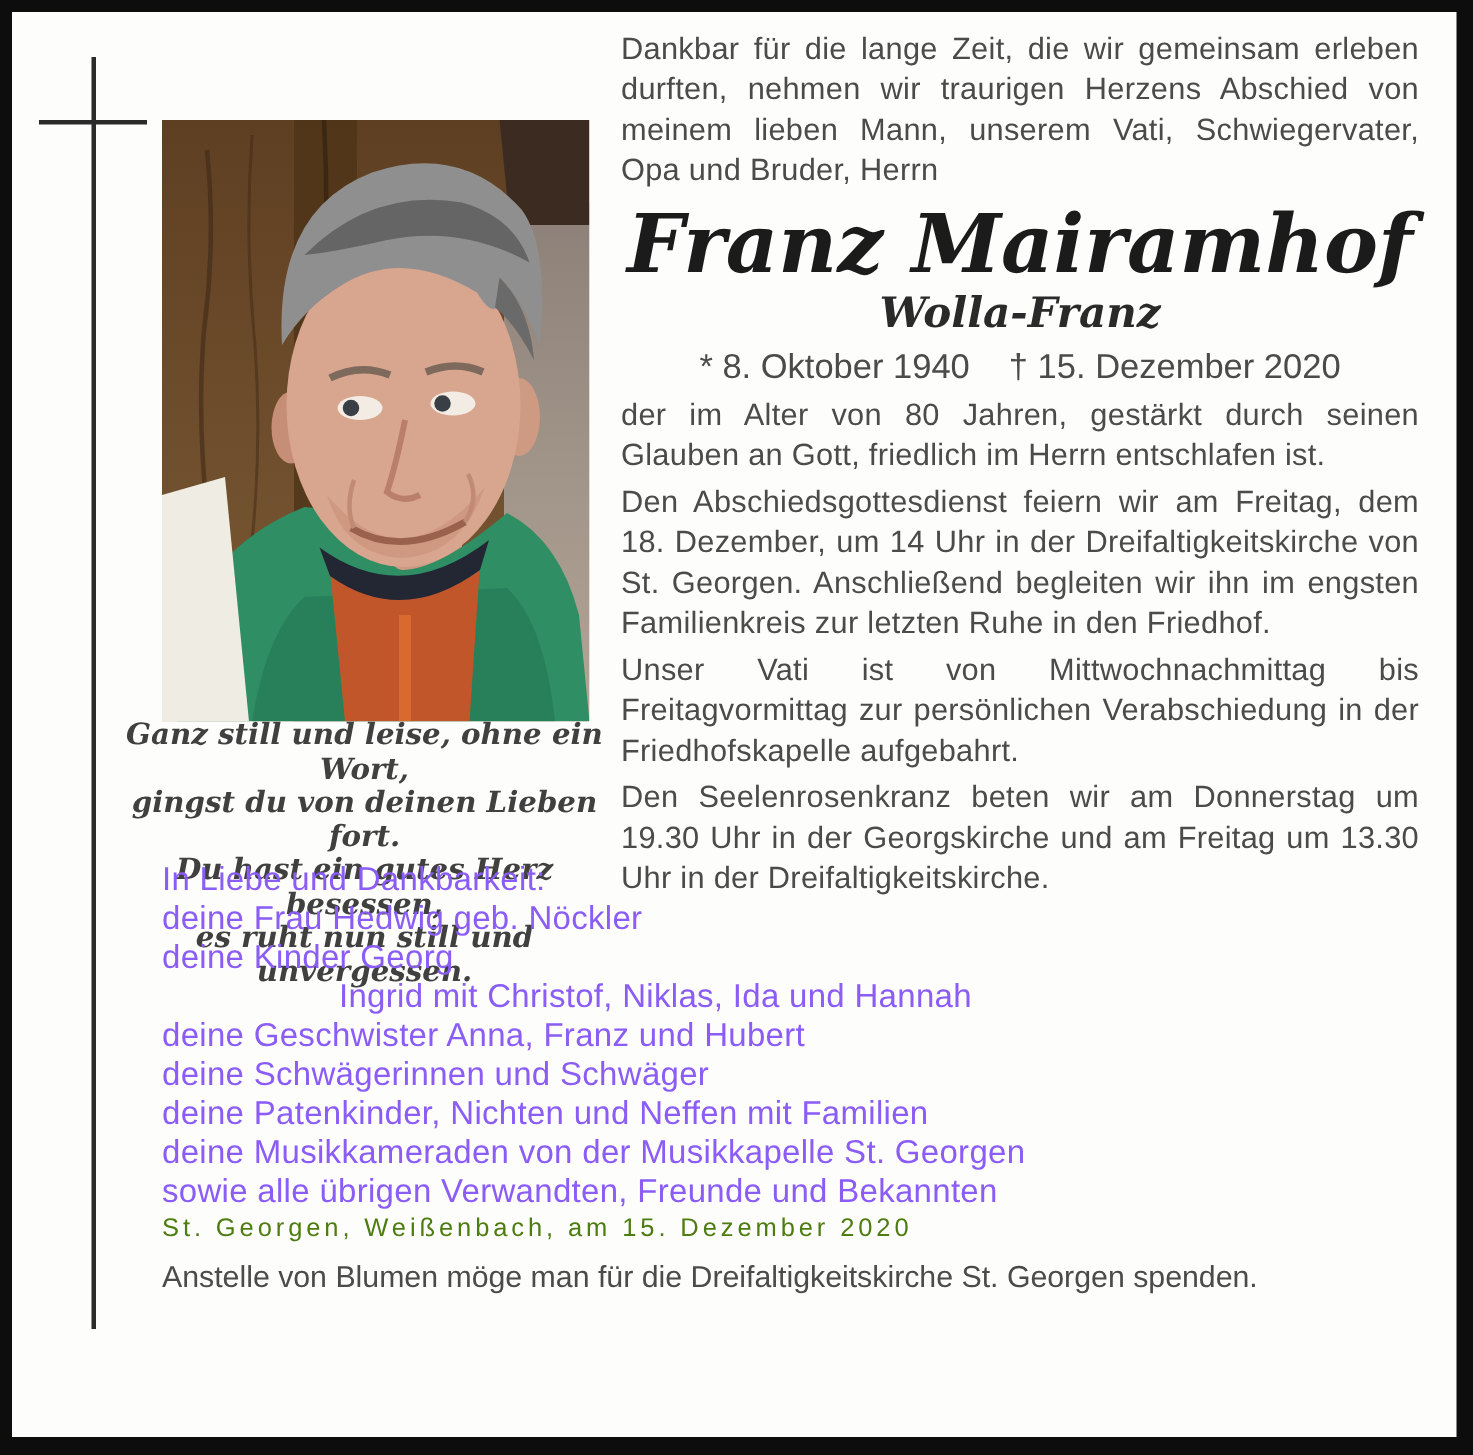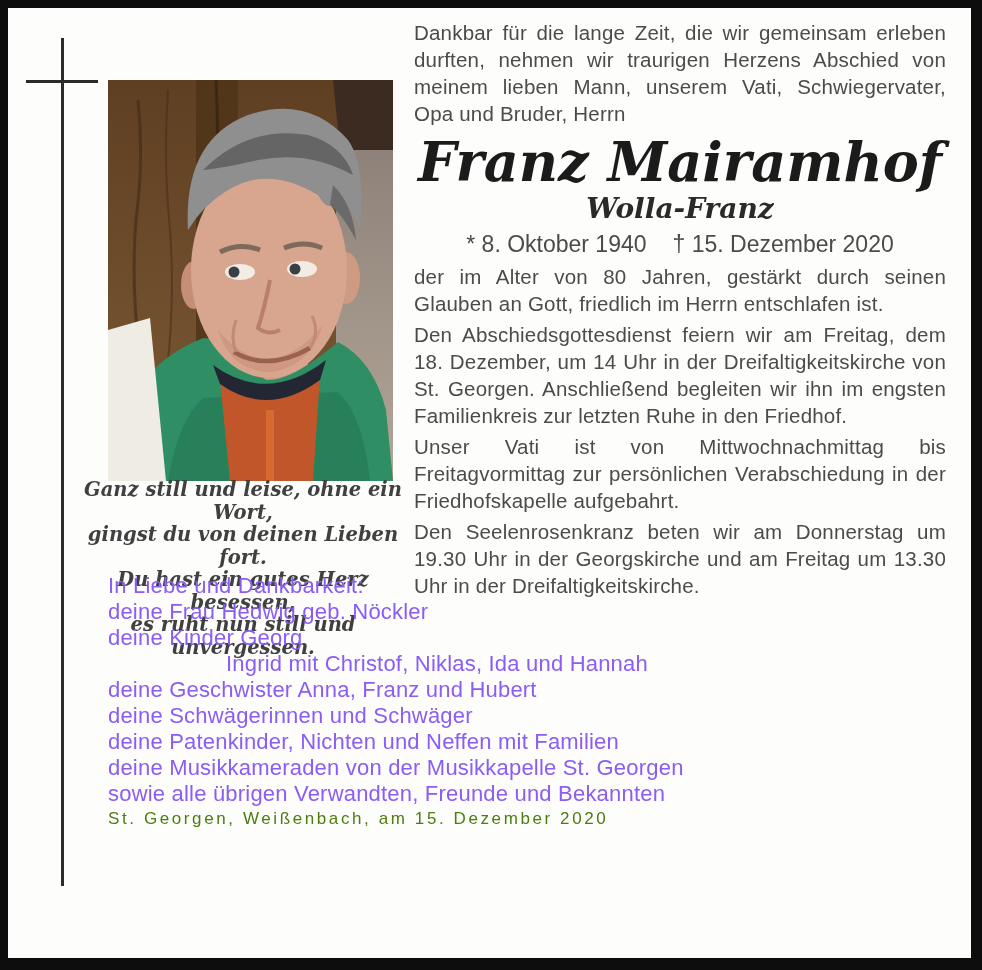--- a/index.html
+++ b/index.html
@@ -165,17 +165,18 @@
     <div class="line">deine Geschwister Anna, Franz und Hubert</div>
     <div class="line">deine Schwägerinnen und Schwäger</div>
     <div class="line">deine Patenkinder, Nichten und Neffen mit Familien</div>
     <div class="line">deine Musikkameraden von der Musikkapelle St. Georgen</div>
     <div class="line">sowie alle übrigen Verwandten, Freunde und Bekannten</div>
   </div>
 
   <div class="dateline">St. Georgen, Weißenbach, am 15. Dezember 2020</div>
 
   <div class="thanks-block">
+    <div class="donation">Anstelle von Blumen möge man für die Dreifaltigkeitskirche St. Georgen spenden.</div>
   </div>
 
   <div class="footer">Bestattung Christof Gasser - 0474/050505</div>
 
 </div>
 
 </body></html>

